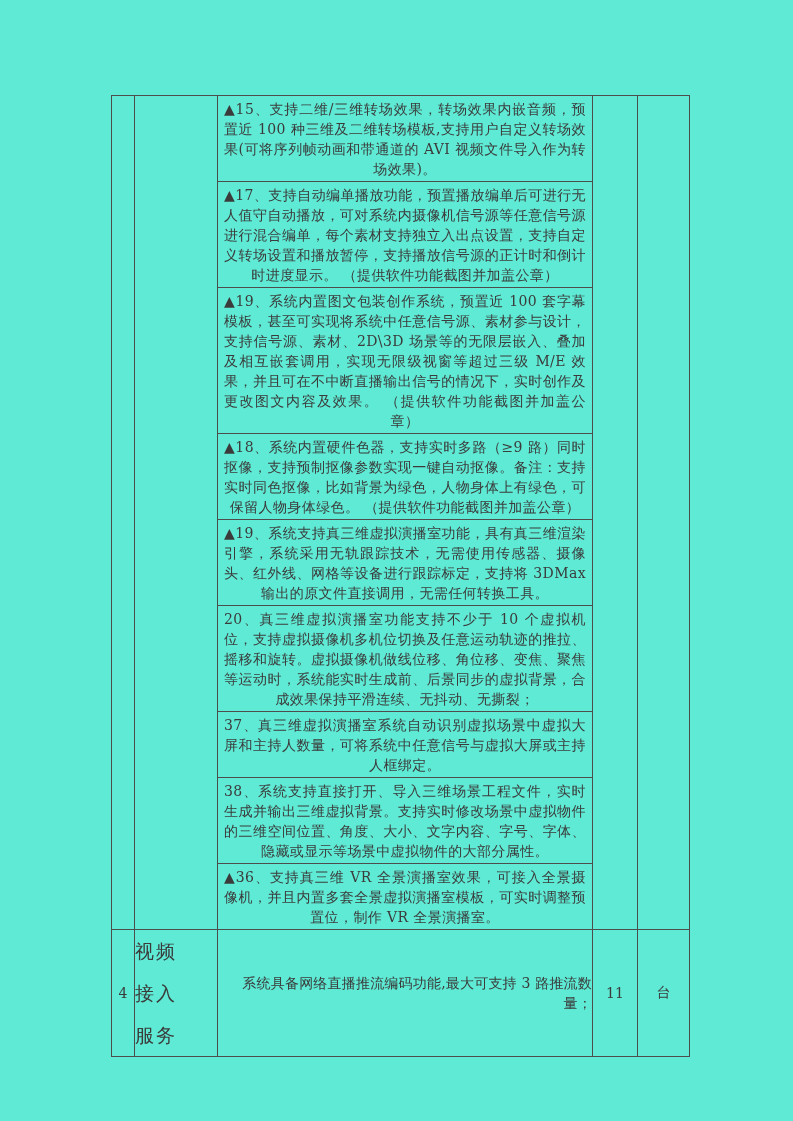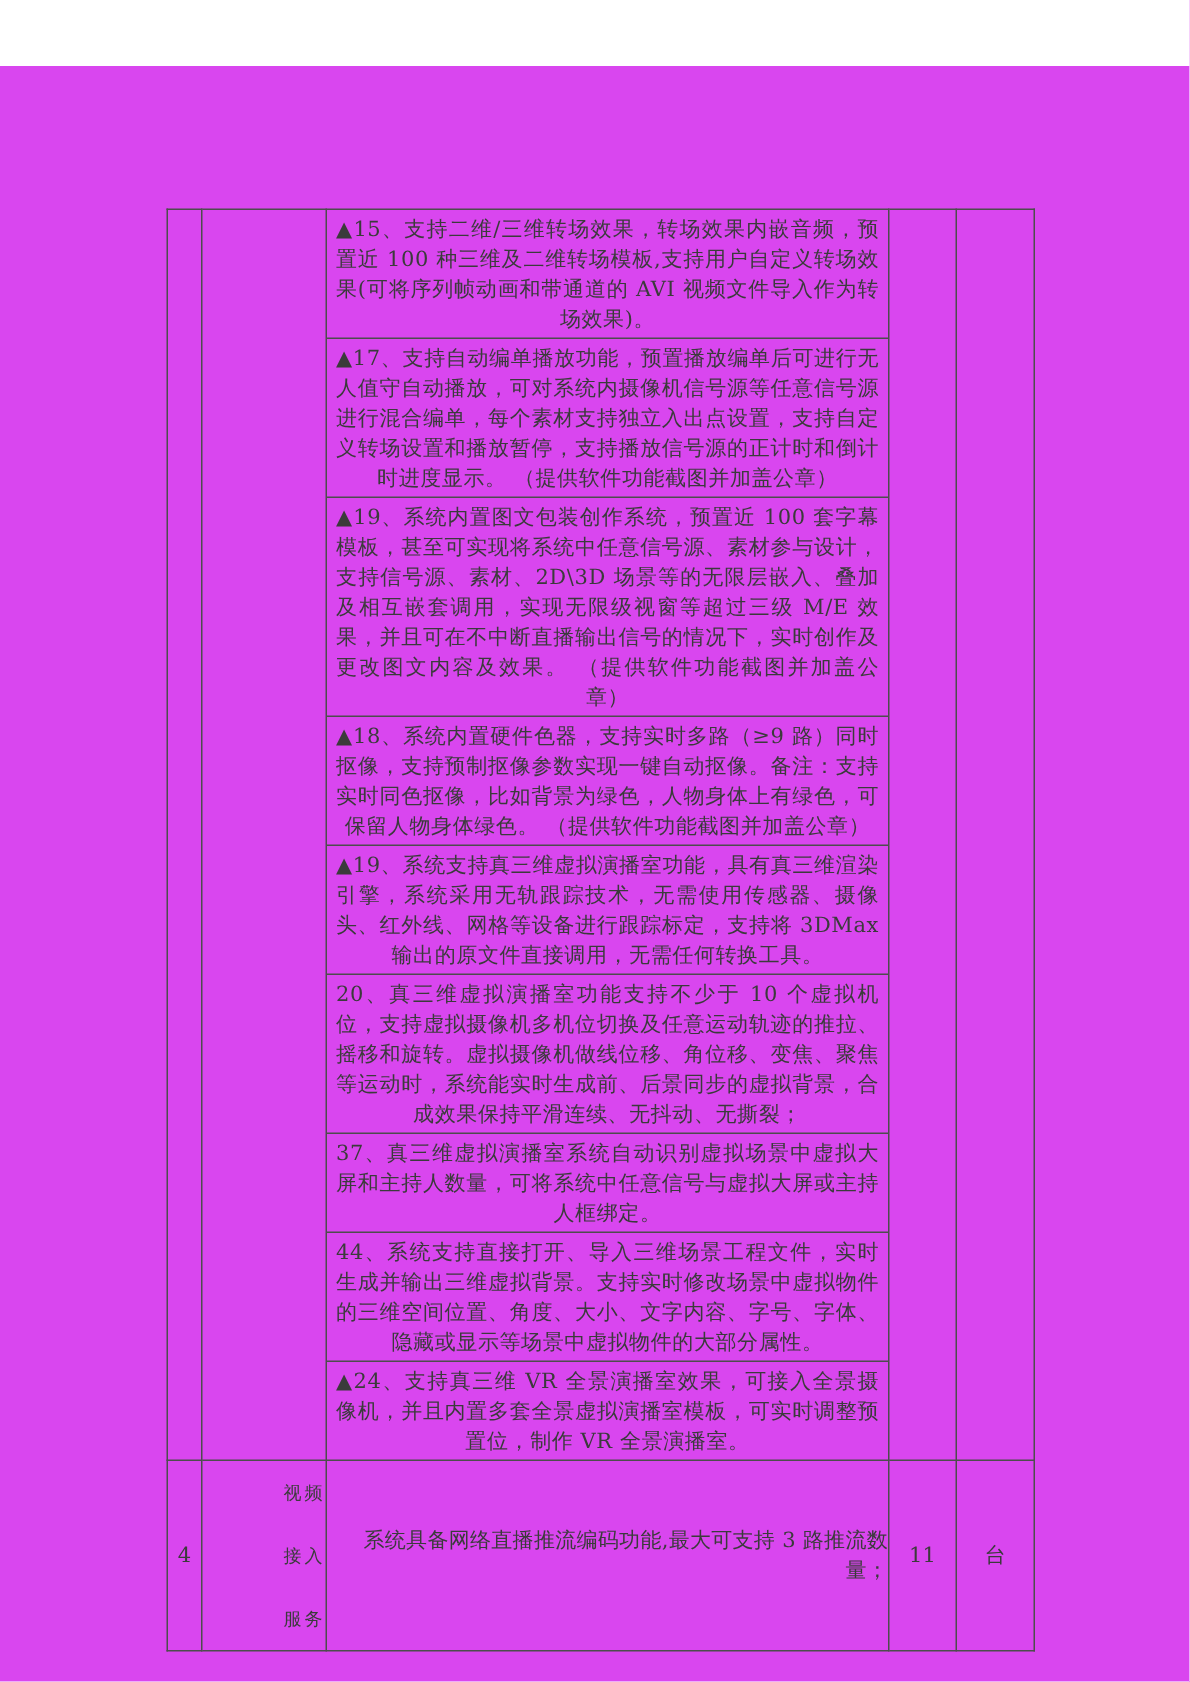--- a/index.html
+++ b/index.html
@@ -10,22 +10,21 @@
   body {
     width: 793px;
     height: 1121px;
     position: relative;
     font-family: "DejaVu Serif", "Liberation Serif", serif;
     color: #3b3b3b;
   }
   .page {
     position: absolute;
     inset: 0;
-    background: #d946ef;
-    margin-top: 44px;
+    background: #5eead4;
   }
   table.spec-table {
     position: absolute;
     left: 111px;
     top: 95px;
     width: 578px;
     border-collapse: collapse;
     table-layout: fixed;
   }
   table.spec-table td {
@@ -59,23 +58,23 @@
     text-align: center;
   }
   td.item-spec-cell {
     padding: 4px 7px;
     text-align: right;
     line-height: 20px;
     letter-spacing: 0.2px;
   }
   .name-line {
     line-height: 42px;
-    text-align: right;
+    text-align: left;
     letter-spacing: 2px;
-    font-size: 12px;
+    font-size: 19px;
   }
   .unit-text {
     font-size: 15px;
   }
 </style>
 </head>
 <body>
 
 <div class="page">
   <table class="spec-table">
@@ -92,22 +91,22 @@
         <td></td>
         <td>
           <div class="spec-list">
               <div class="spec-item">▲15、支持二维/三维转场效果，转场效果内嵌音频，预置近 100 种三维及二维转场模板,支持用户自定义转场效果(可将序列帧动画和带通道的 AVI 视频文件导入作为转场效果)。</div>
               <div class="spec-item">▲17、支持自动编单播放功能，预置播放编单后可进行无人值守自动播放，可对系统内摄像机信号源等任意信号源进行混合编单，每个素材支持独立入出点设置，支持自定义转场设置和播放暂停，支持播放信号源的正计时和倒计时进度显示。 （提供软件功能截图并加盖公章）</div>
               <div class="spec-item">▲19、系统内置图文包装创作系统，预置近 100 套字幕模板，甚至可实现将系统中任意信号源、素材参与设计，支持信号源、素材、2D\3D 场景等的无限层嵌入、叠加及相互嵌套调用，实现无限级视窗等超过三级 M/E 效果，并且可在不中断直播输出信号的情况下，实时创作及更改图文内容及效果。 （提供软件功能截图并加盖公章）</div>
               <div class="spec-item">▲18、系统内置硬件色器，支持实时多路（≥9 路）同时抠像，支持预制抠像参数实现一键自动抠像。备注：支持实时同色抠像，比如背景为绿色，人物身体上有绿色，可保留人物身体绿色。 （提供软件功能截图并加盖公章）</div>
               <div class="spec-item">▲19、系统支持真三维虚拟演播室功能，具有真三维渲染引擎，系统采用无轨跟踪技术，无需使用传感器、摄像头、红外线、网格等设备进行跟踪标定，支持将 3DMax 输出的原文件直接调用，无需任何转换工具。</div>
               <div class="spec-item">20、真三维虚拟演播室功能支持不少于 10 个虚拟机位，支持虚拟摄像机多机位切换及任意运动轨迹的推拉、摇移和旋转。虚拟摄像机做线位移、角位移、变焦、聚焦等运动时，系统能实时生成前、后景同步的虚拟背景，合成效果保持平滑连续、无抖动、无撕裂；</div>
               <div class="spec-item">37、真三维虚拟演播室系统自动识别虚拟场景中虚拟大屏和主持人数量，可将系统中任意信号与虚拟大屏或主持人框绑定。</div>
-              <div class="spec-item">44、系统支持直接打开、导入三维场景工程文件，实时生成并输出三维虚拟背景。支持实时修改场景中虚拟物件的三维空间位置、角度、大小、文字内容、字号、字体、隐藏或显示等场景中虚拟物件的大部分属性。</div>
-              <div class="spec-item">▲24、支持真三维 VR 全景演播室效果，可接入全景摄像机，并且内置多套全景虚拟演播室模板，可实时调整预置位，制作 VR 全景演播室。</div>
+              <div class="spec-item">38、系统支持直接打开、导入三维场景工程文件，实时生成并输出三维虚拟背景。支持实时修改场景中虚拟物件的三维空间位置、角度、大小、文字内容、字号、字体、隐藏或显示等场景中虚拟物件的大部分属性。</div>
+              <div class="spec-item">▲36、支持真三维 VR 全景演播室效果，可接入全景摄像机，并且内置多套全景虚拟演播室模板，可实时调整预置位，制作 VR 全景演播室。</div>
             </div>
         </td>
         <td></td>
         <td></td>
       </tr>
       <tr class="row-bottom">
         <td class="cell-center">4</td>
         <td>
           <div class="name-line">视频</div>
           <div class="name-line">接入</div>

